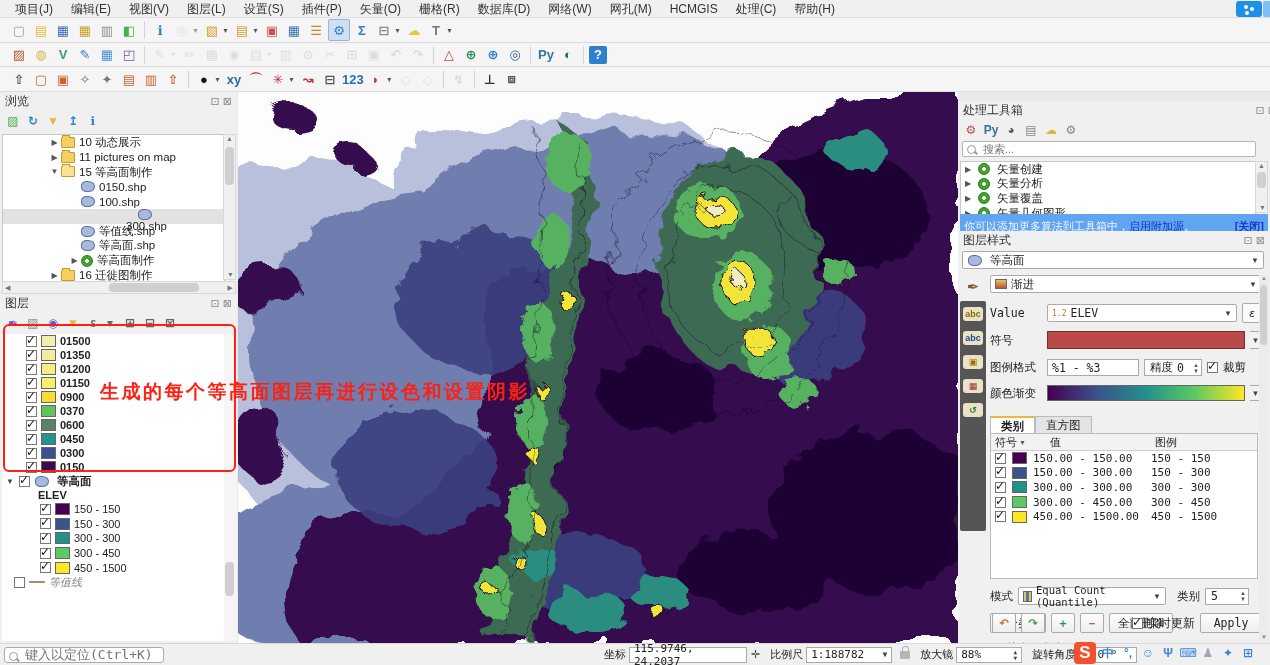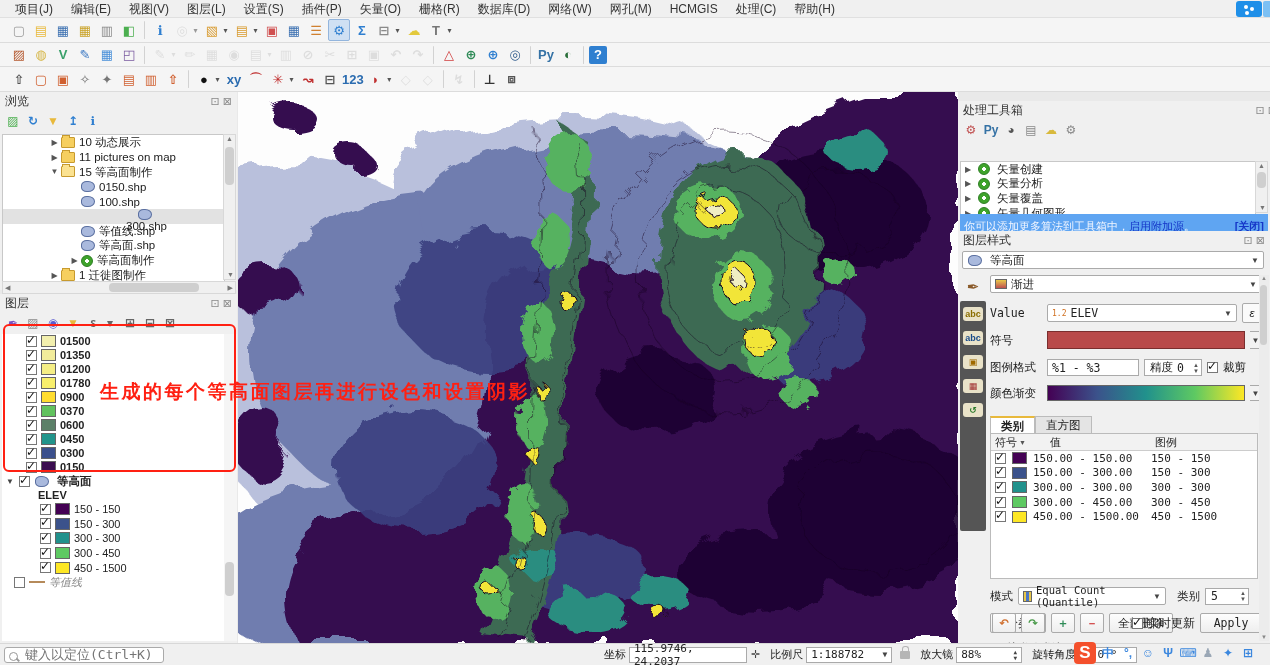--- a/index.html
+++ b/index.html
@@ -338,21 +338,21 @@
 
         <div class="trow" data-lv="2">
           <span class="arr">▶</span>
           <span class=" ti qgis"></span>
           <span>等高面制作</span>
         </div>
 
         <div class="trow" data-lv="1">
           <span class="arr">▶</span>
           <span class=" ti folder"></span>
-          <span>1 迁徙图制作</span>
+          <span>16 迁徙图制作</span>
         </div>
 
       </div>
   </div>
   <div class="vscroll" style="left:223px;top:42px;height:146px">
     ▲<div class="vthumb" style="top:12px;height:38px"></div>
     <span style="position:absolute;bottom:1px;left:3px">▼</span>
   </div>
   <div class="hscroll" style="left:2px;top:189px;width:234px">
     <span>◀</span>
@@ -398,21 +398,21 @@
 
         <div class="lrow">
           <span class="cb on"></span>
           <span class="sw" style="background: rgb(245, 238, 133);"></span>
           <span>01200</span>
         </div>
 
         <div class="lrow">
           <span class="cb on"></span>
           <span class="sw" style="background: rgb(248, 239, 108);"></span>
-          <span>01780</span>
+          <span>01150</span>
         </div>
 
         <div class="lrow">
           <span class="cb on"></span>
           <span class="sw" style="background: rgb(255, 221, 48);"></span>
           <span>0900</span>
         </div>
 
         <div class="lrow">
           <span class="cb on"></span>
@@ -593,20 +593,24 @@
   </div>
   <div class="ptool">
 
   <span class="tbtn" style="color: rgb(192, 80, 80);">⚙</span>
       <span class="tbtn" style="color: rgb(53, 114, 165);">Py</span>
       <span class="tbtn" style="color: rgb(85, 85, 85);">◕</span>
       <span class="tbtn" style="color: rgb(136, 136, 136);">▤</span>
       <span class="tbtn" style="color: rgb(216, 185, 60);">☁</span>
       <span class="tbtn" style="color: rgb(136, 136, 136);">⚙</span>
     </div>
+  <div id="proc-search">
+    <span class="mag"></span>
+    <input placeholder="搜索..." style="">
+  </div>
   <div id="proc-list">
     <div>
 
         <div class="prow">
           <span class="arr">▶</span>
           <span class="ti qgis"></span>
           <span>矢量创建</span>
         </div>
 
         <div class="prow">

